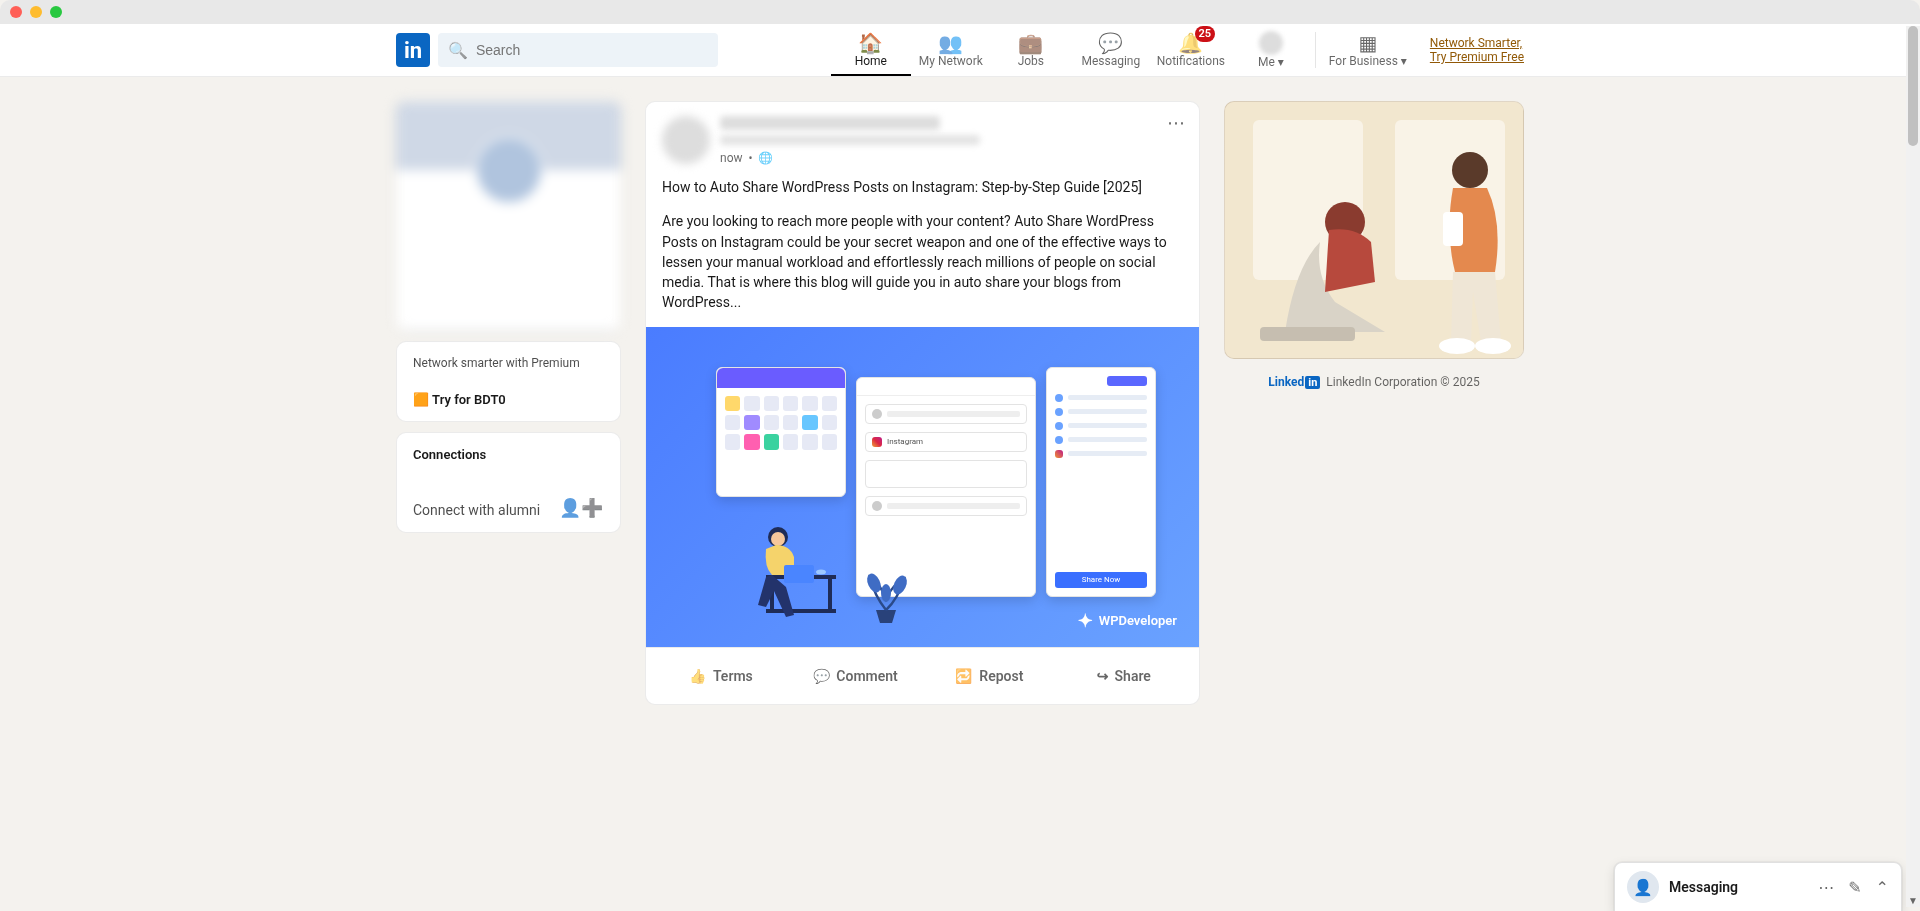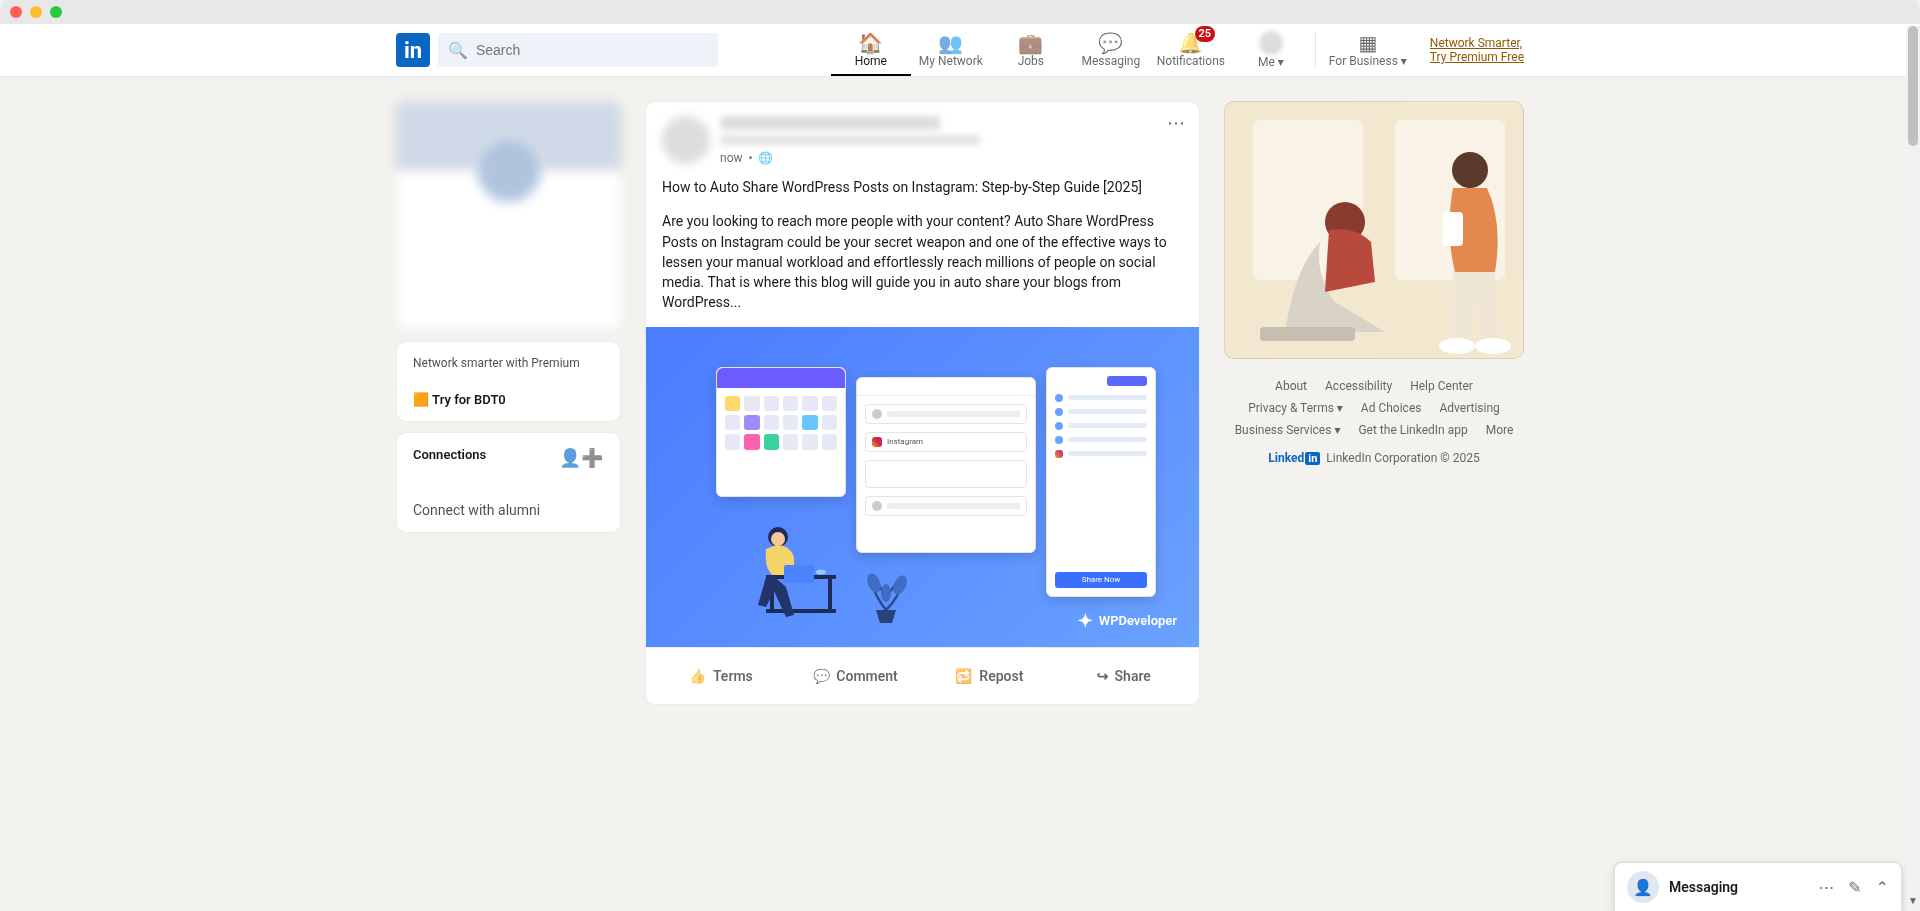--- a/index.html
+++ b/index.html
@@ -33,37 +33,37 @@
 .card { background:#fff; border:1px solid rgba(0,0,0,.08); border-radius: 10px; overflow:hidden; }
 
 .profile-card { height: 230px; filter: blur(6px); background: linear-gradient(180deg,#cfd8e6 0 30%,#fff 30%); position:relative;}
 .profile-card::after{ content:""; position:absolute; left:50%; top:30%; transform:translate(-50%,-50%); width:64px;height:64px;border-radius:50%;background:#b0c4de;border:2px solid #fff;}
 
 .premium-card { padding: 14px 16px; margin-top: 10px; }
 .premium-card .t1 { font-size: 12px; color: rgba(0,0,0,.7); }
 .premium-card .t2 { font-size: 13px; font-weight:600; margin-top:22px;}
 .premium-card .t2::before { content:"🟧 "; }
 
-.conn-card { padding: 14px 16px; margin-top:10px; display:flex; justify-content:space-between; align-items:flex-start;}
+.conn-card { padding: 14px 16px; margin-top:10px; display:flex; justify-content:space-between; align-items:flex-end;}
 .conn-card .tt { font-size: 13px; font-weight:600;}
 .conn-card .st { font-size: 14px; color: rgba(0,0,0,.7); margin-top: 40px;}
 .conn-card .add {font-size:18px; color: rgba(0,0,0,.7);}
 
 .post-card {}
 .post-head { display:flex; padding: 14px 16px 4px; position:relative;}
 .post-avatar { width:48px; height:48px; border-radius:50%; background:#ddd; filter: blur(4px); margin-right:10px;}
 .post-meta .line1 { width: 220px; height:14px; background:#ddd; border-radius:4px; filter: blur(3px);}
 .post-meta .line2 { width: 260px; height:10px; background:#e3e3e3; border-radius:4px; filter: blur(3px); margin-top:5px;}
 .post-meta .time { display:flex; align-items:center; gap:6px; font-size:12px; color: rgba(0,0,0,.6); margin-top:6px;}
 .post-menu { position:absolute; top:10px; right:14px; color: rgba(0,0,0,.6); font-size:18px; cursor:pointer;}
 .post-text { padding: 8px 16px 14px; font-size: 14px; line-height: 1.45; }
 .post-image { height: 320px; background: linear-gradient(135deg,#4a7cff,#6aa2ff); position:relative; overflow:hidden;}
 .pi-panel { position:absolute; background:#fff; border-radius:6px; box-shadow: 0 4px 12px rgba(0,0,0,.15); }
 .pi-left { width:130px; height:130px; left:70px; top:40px; border:1px solid #e4e4e4;}
-.pi-mid { width:180px; height:176px; left:210px; top:50px; border:1px solid #e4e4e4;}
+.pi-mid { width:180px; height:220px; left:210px; top:50px; border:1px solid #e4e4e4;}
 .pi-right { width:110px; height:230px; left:400px; top:40px; border:1px solid #e4e4e4;}
 .pi-person { position:absolute; left:90px; bottom:20px; }
 .pi-plant { position:absolute; left:210px; bottom:22px;}
 .wplogo { position:absolute; right:22px; bottom:16px; color:#fff; font-size:13px; display:flex; align-items:center; gap:6px; font-weight:600;}
 .wplogo::before { content:"✦"; font-size:18px;}
 
 .post-actions { display:flex; padding: 6px 8px; border-top:1px solid rgba(0,0,0,.08);}
 .paction { flex:1; display:flex; align-items:center; justify-content:center; gap:6px; font-size:14px; font-weight:600; color: rgba(0,0,0,.6); height:44px; cursor:pointer; border-radius:4px;}
 
 .comment-row { display:flex; align-items:center; padding: 6px 16px 14px; gap:10px;}
@@ -322,31 +322,20 @@
         <circle cx="245" cy="68" r="18" fill="#5a3a2a"></circle>
         <path d="M 228 86 Q 220 130 230 170 L 270 170 Q 278 120 262 86 Z" fill="#e4894e"></path>
         <rect x="218" y="110" width="20" height="34" rx="4" fill="#fff"></rect>
         <path d="M 228 170 L 226 240 L 246 240 L 248 190 L 256 240 L 276 240 L 270 170 Z" fill="#efe6d6"></path>
         <ellipse cx="232" cy="244" rx="18" ry="8" fill="#fff"></ellipse>
         <ellipse cx="268" cy="244" rx="18" ry="8" fill="#fff"></ellipse>
       </svg>
     </div>
 
     <div class="footer">
-      <div class="footer-links">
-        <a>About</a>
-        <a>Accessibility</a>
-        <a>Help Center</a>
-        <a class="caret-down">Privacy &amp; Terms</a>
-        <a>Ad Choices</a>
-        <a>Advertising</a>
-        <a class="caret-down">Business Services</a>
-        <a>Get the LinkedIn app</a>
-        <a>More</a>
-      </div>
       <div class="footer-copy">
         <span class="footer-logo">Linked<span class="box">in</span></span>
         <span>LinkedIn Corporation © 2025</span>
       </div>
     </div>
   </div>
 </div>
 
 <div class="msg-tray">
   <div class="av">👤</div>

